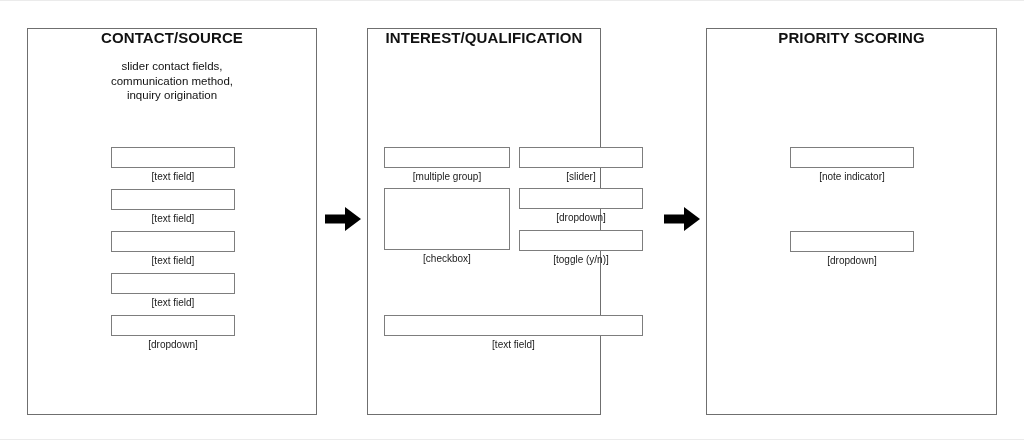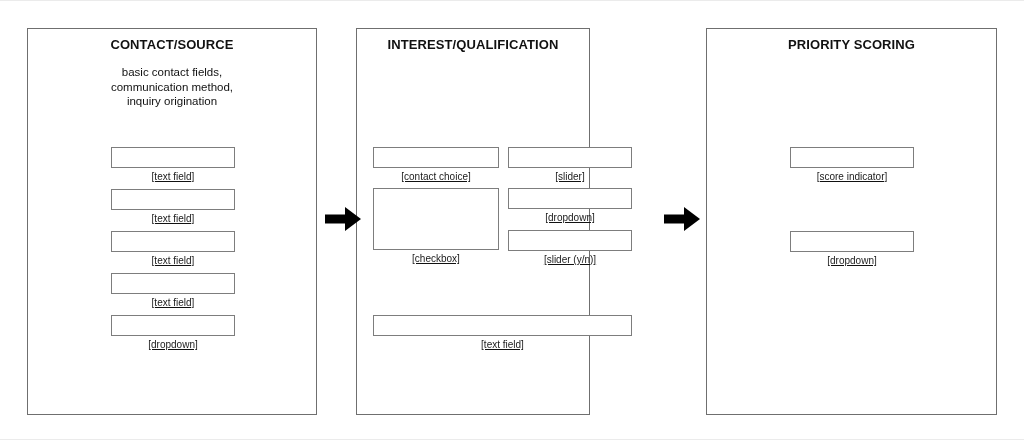--- a/index.html
+++ b/index.html
@@ -29,42 +29,41 @@
   
   .panel {
     position: absolute;
     top: 27px;
     height: 387px;
     background: #ffffff;
     border: 1px solid #6f6f6f;
     box-sizing: border-box;
   }
   #panel-contact  { left: 27px;  width: 290px; }
-  #panel-interest { left: 356px; width: 234px; }
+  #panel-interest { left: 367px; width: 234px; }
   #panel-priority { left: 706px; width: 291px; }
 
   .panel-title {
     text-align: center;
-    font-size: 13px;
+    font-size: 15px;
     font-weight: bold;
     letter-spacing: 0.1px;
-    margin-top: 8px;
+    margin-top: 0;
   }
   .panel-subtitle {
     text-align: center;
     font-size: 11.5px;
     line-height: 14.5px;
     margin-top: 13px;
     white-space: pre-line;
   }
 
   
   .field {
     position: absolute;
-    text-decoration: underline;
   }
   .field-box {
     background: #ffffff;
     border: 1px solid #7d7d7d;
     box-sizing: border-box;
     width: 100%;
   }
   .field-label {
     text-align: center;
     font-size: 10px;
@@ -98,21 +97,21 @@
   #arrow-2 { left: 664px; }
   .arrow svg { display: block; }
 </style>
 </head>
 <body>
 
 <div id="canvas">
 
   <div class="panel" id="panel-contact">
     <div class="panel-title">CONTACT/SOURCE</div>
-    <div class="panel-subtitle">basic contact fields,
+    <div class="panel-subtitle">slider contact fields,
 communication method,
 inquiry origination</div>
 
     <div class="field" style="top:118px">
       <div class="field-box"></div>
       <div class="field-label">[text field]</div>
     </div>
 
     <div class="field" style="top:160px">
       <div class="field-box"></div>
@@ -133,55 +132,55 @@
       <div class="field-box"></div>
       <div class="field-label">[dropdown]</div>
     </div>
   </div>
 
   <div class="panel" id="panel-interest">
     <div class="panel-title">INTEREST/QUALIFICATION</div>
 
     <div class="field col-l" style="top:118px">
       <div class="field-box" style="height:21px"></div>
-      <div class="field-label">[contact choice]</div>
+      <div class="field-label">[multiple group]</div>
     </div>
 
     <div class="field col-l" style="top:159px">
       <div class="field-box" style="height:62px"></div>
       <div class="field-label">[checkbox]</div>
     </div>
 
     <div class="field col-r" style="top:118px">
       <div class="field-box" style="height:21px"></div>
       <div class="field-label">[slider]</div>
     </div>
 
     <div class="field col-r" style="top:159px">
       <div class="field-box" style="height:21px"></div>
       <div class="field-label">[dropdown]</div>
     </div>
 
     <div class="field col-r" style="top:201px">
       <div class="field-box" style="height:21px"></div>
-      <div class="field-label">[slider (y/n)]</div>
+      <div class="field-label">[toggle (y/n)]</div>
     </div>
 
     <div class="field full" style="top:286px">
       <div class="field-box" style="height:21px"></div>
       <div class="field-label">[text field]</div>
     </div>
   </div>
 
   <div class="panel" id="panel-priority">
     <div class="panel-title">PRIORITY SCORING</div>
 
     <div class="field" style="top:118px">
       <div class="field-box"></div>
-      <div class="field-label">[score indicator]</div>
+      <div class="field-label">[note indicator]</div>
     </div>
 
 
     <div class="field" style="top:202px">
       <div class="field-box"></div>
       <div class="field-label">[dropdown]</div>
     </div>
   </div>
 
   <div class="arrow" id="arrow-1">

